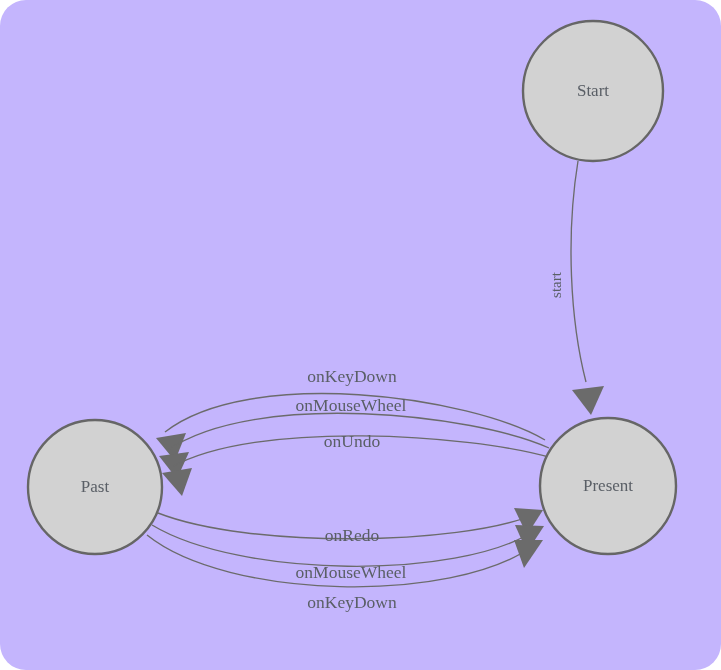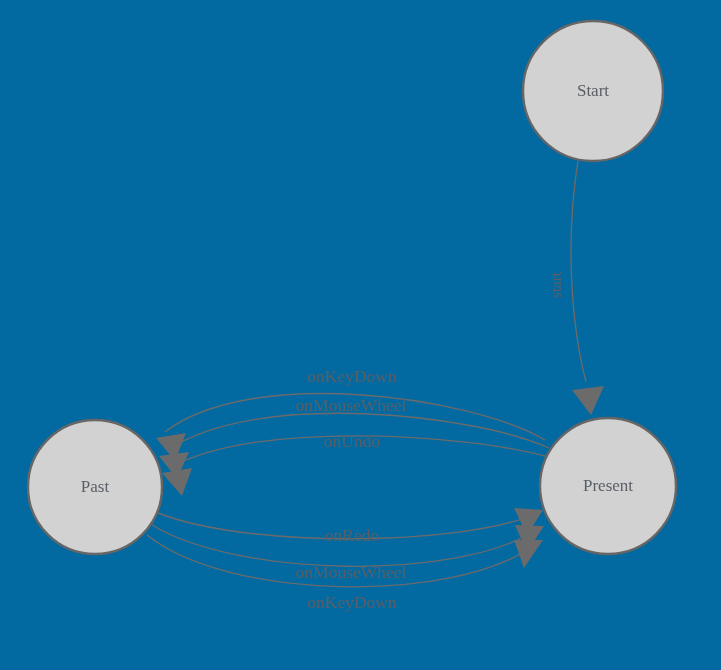--- a/index.html
+++ b/index.html
@@ -4,23 +4,24 @@
 <style>
   html, body {
     margin: 0;
     padding: 0;
     background: #ffffff;
   }
   #canvas-wrap {
     position: relative;
     width: 721px;
     height: 670px;
-    background: #0369a1;
+    background: #c4b5fd;
     overflow: hidden;
     font-family: "Liberation Serif", "DejaVu Serif", serif;
+    border-radius: 26px;
   }
   svg#graph {
     display: block;
     width: 721px;
     height: 670px;
   }
   .node-circle {
     fill: #d2d2d2;
     stroke: #666666;
     stroke-width: 2.4;

